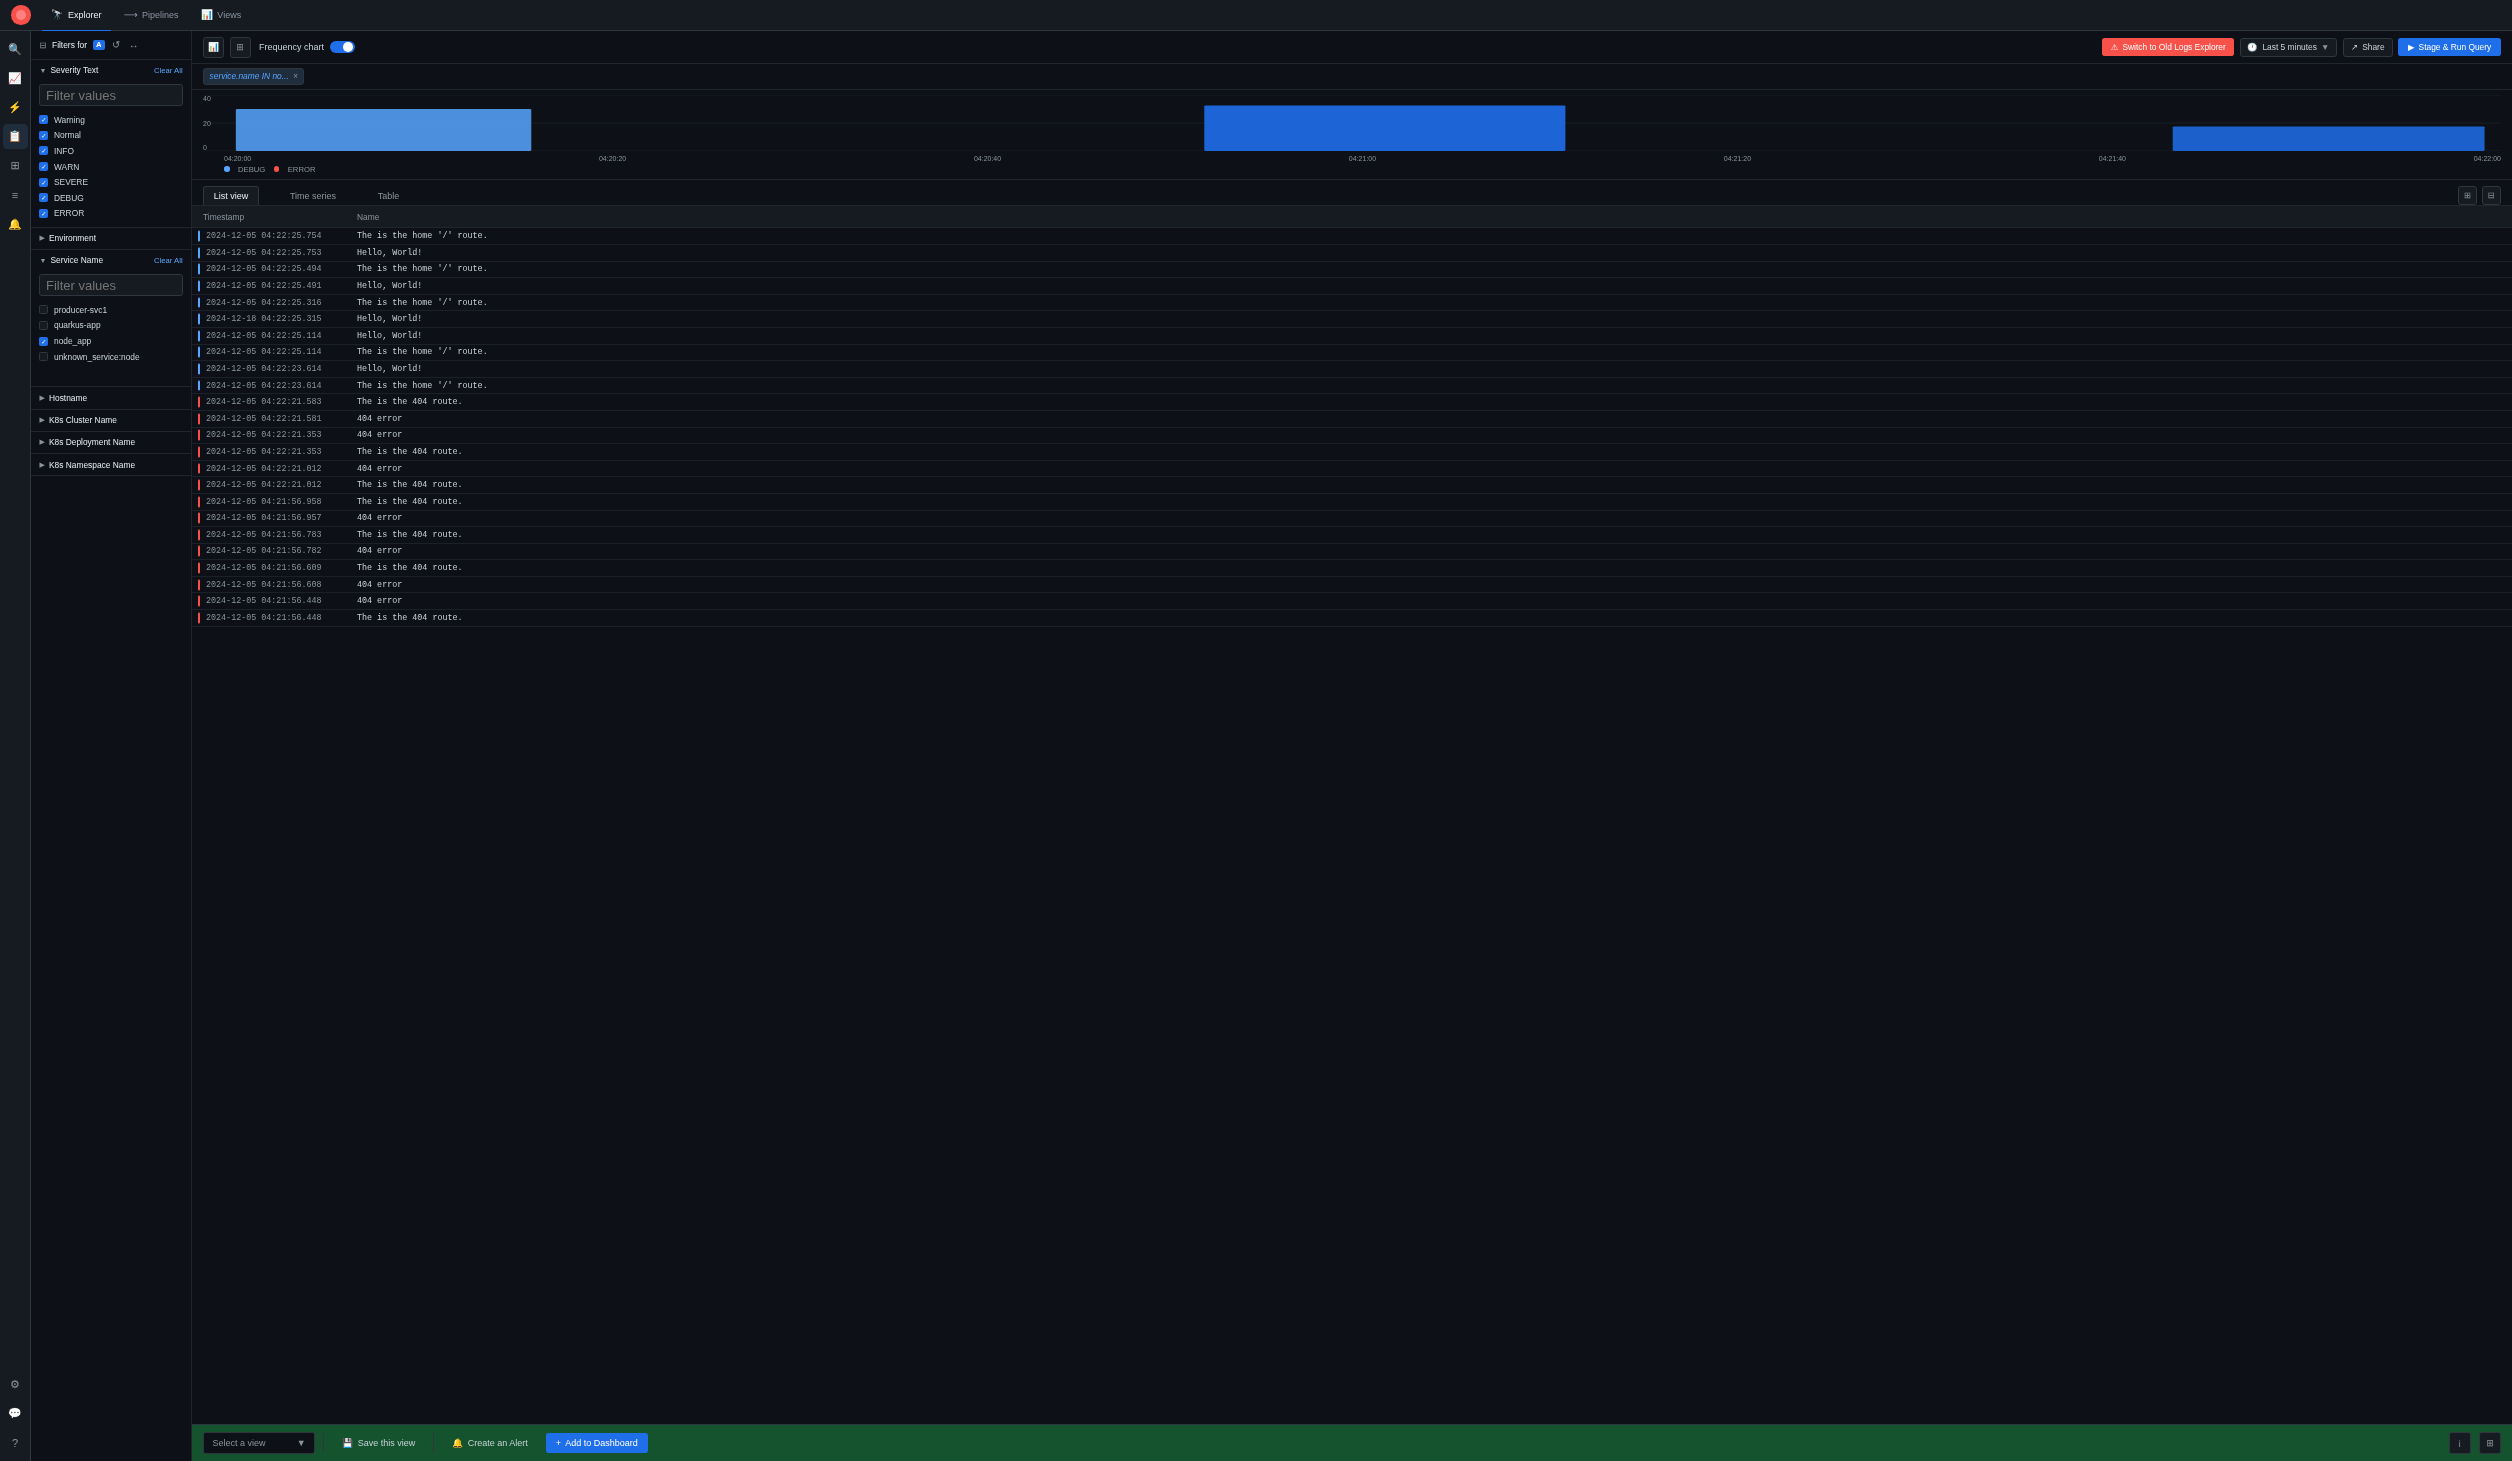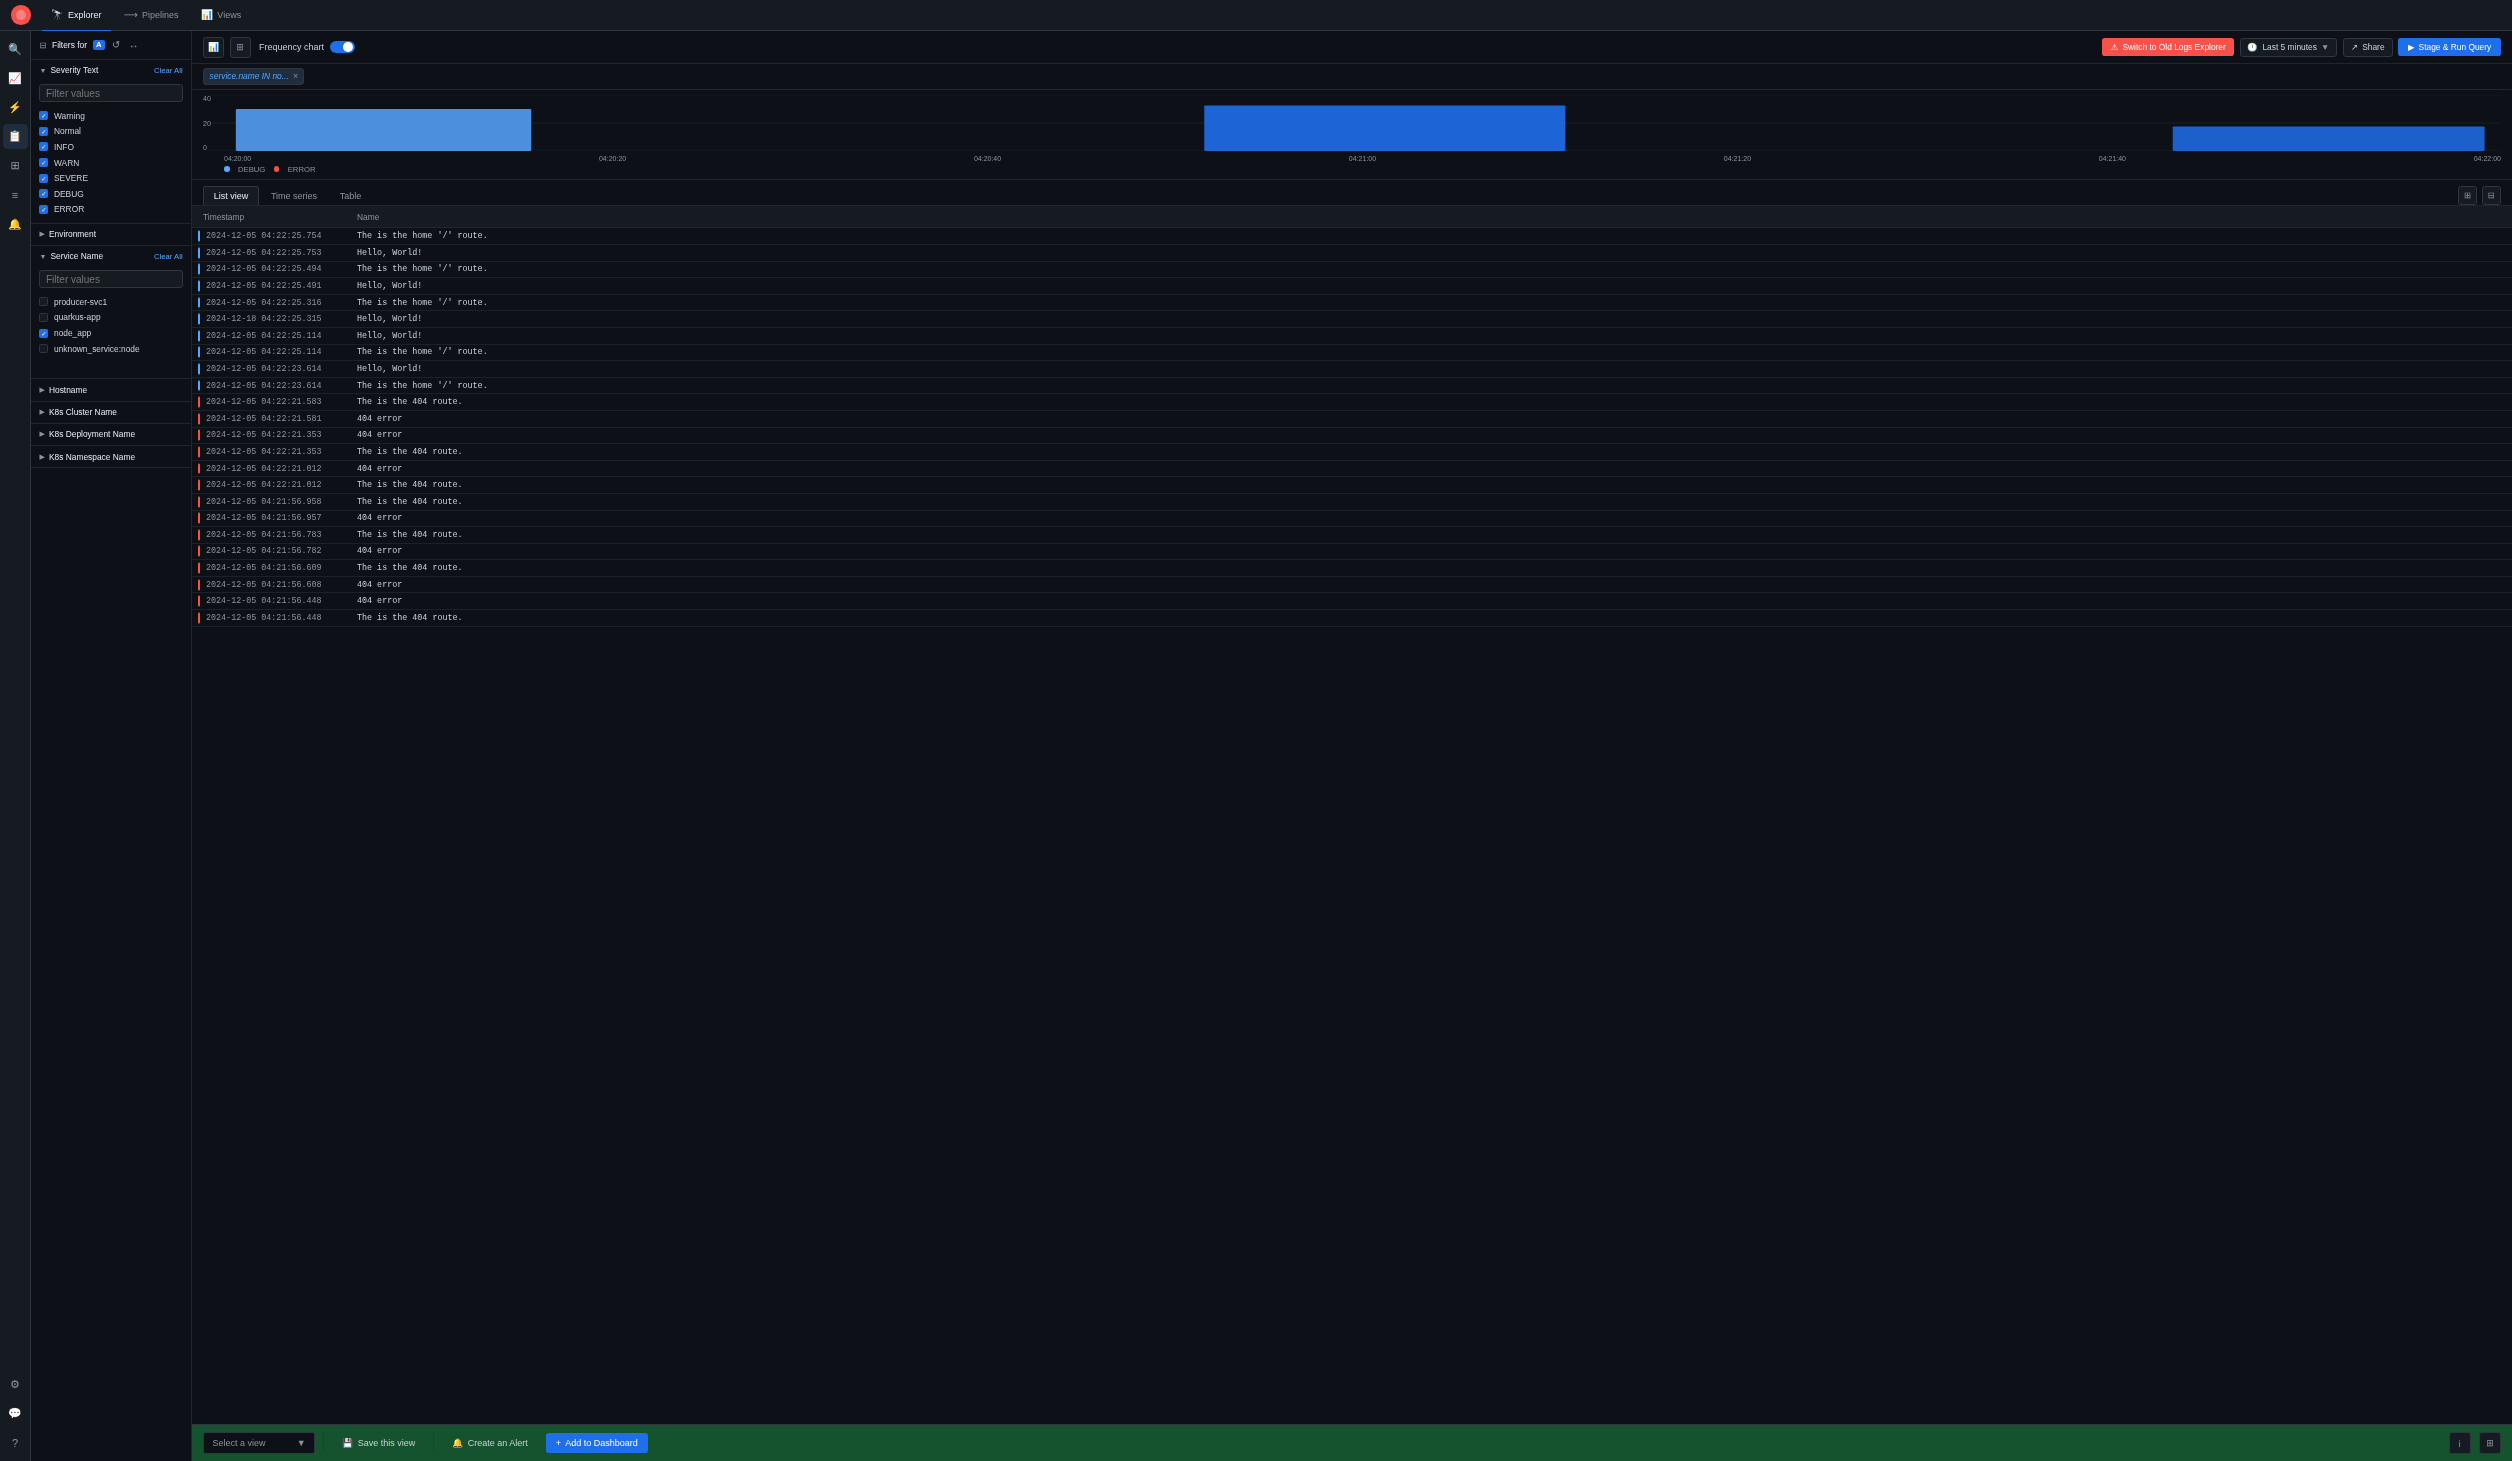--- a/index.html
+++ b/index.html
@@ -119,21 +119,21 @@
       font-size: 8.4px; color: #e6edf3; font-weight: 500;
     }
     .filter-clear { color: #58a6ff; font-size: 7.7px; cursor: pointer; }
     .filter-search {
       margin: 2.8px 8.4px 5.6px;
       background: #161b22;
       border: 0.7px solid #30363d;
       border-radius: 2.8px;
       padding: 2.8px 5.6px;
       color: #8b949e;
-      font-size: 10px;
+      font-size: 13px;
       width: calc(100% - 16.7px);
       outline: none;
     }
     .filter-item {
       display: flex; align-items: center; gap: 5.6px;
       padding: 2.8px 8.4px;
       cursor: pointer;
       font-size: 8.4px;
     }
     .filter-checkbox {
@@ -294,21 +294,21 @@
       width: 5.6px; height: 5.6px;
       border-radius: 50%;
       display: inline-block;
     }
 
     
     .tabs-bar {
       display: flex;
       align-items: center;
       padding: 5.6px 11px 0;
-      gap: 1px;
+      gap: 20px;
       border-bottom: 0.7px solid #21262d;
     }
     .tab-item {
       padding: 4.2px 9.8px;
       border-radius: 2.8px 2.8px 0 0;
       cursor: pointer;
       font-size: 9px;
       color: #8b949e;
       border: 0.7px solid transparent;
       border-bottom: none;

